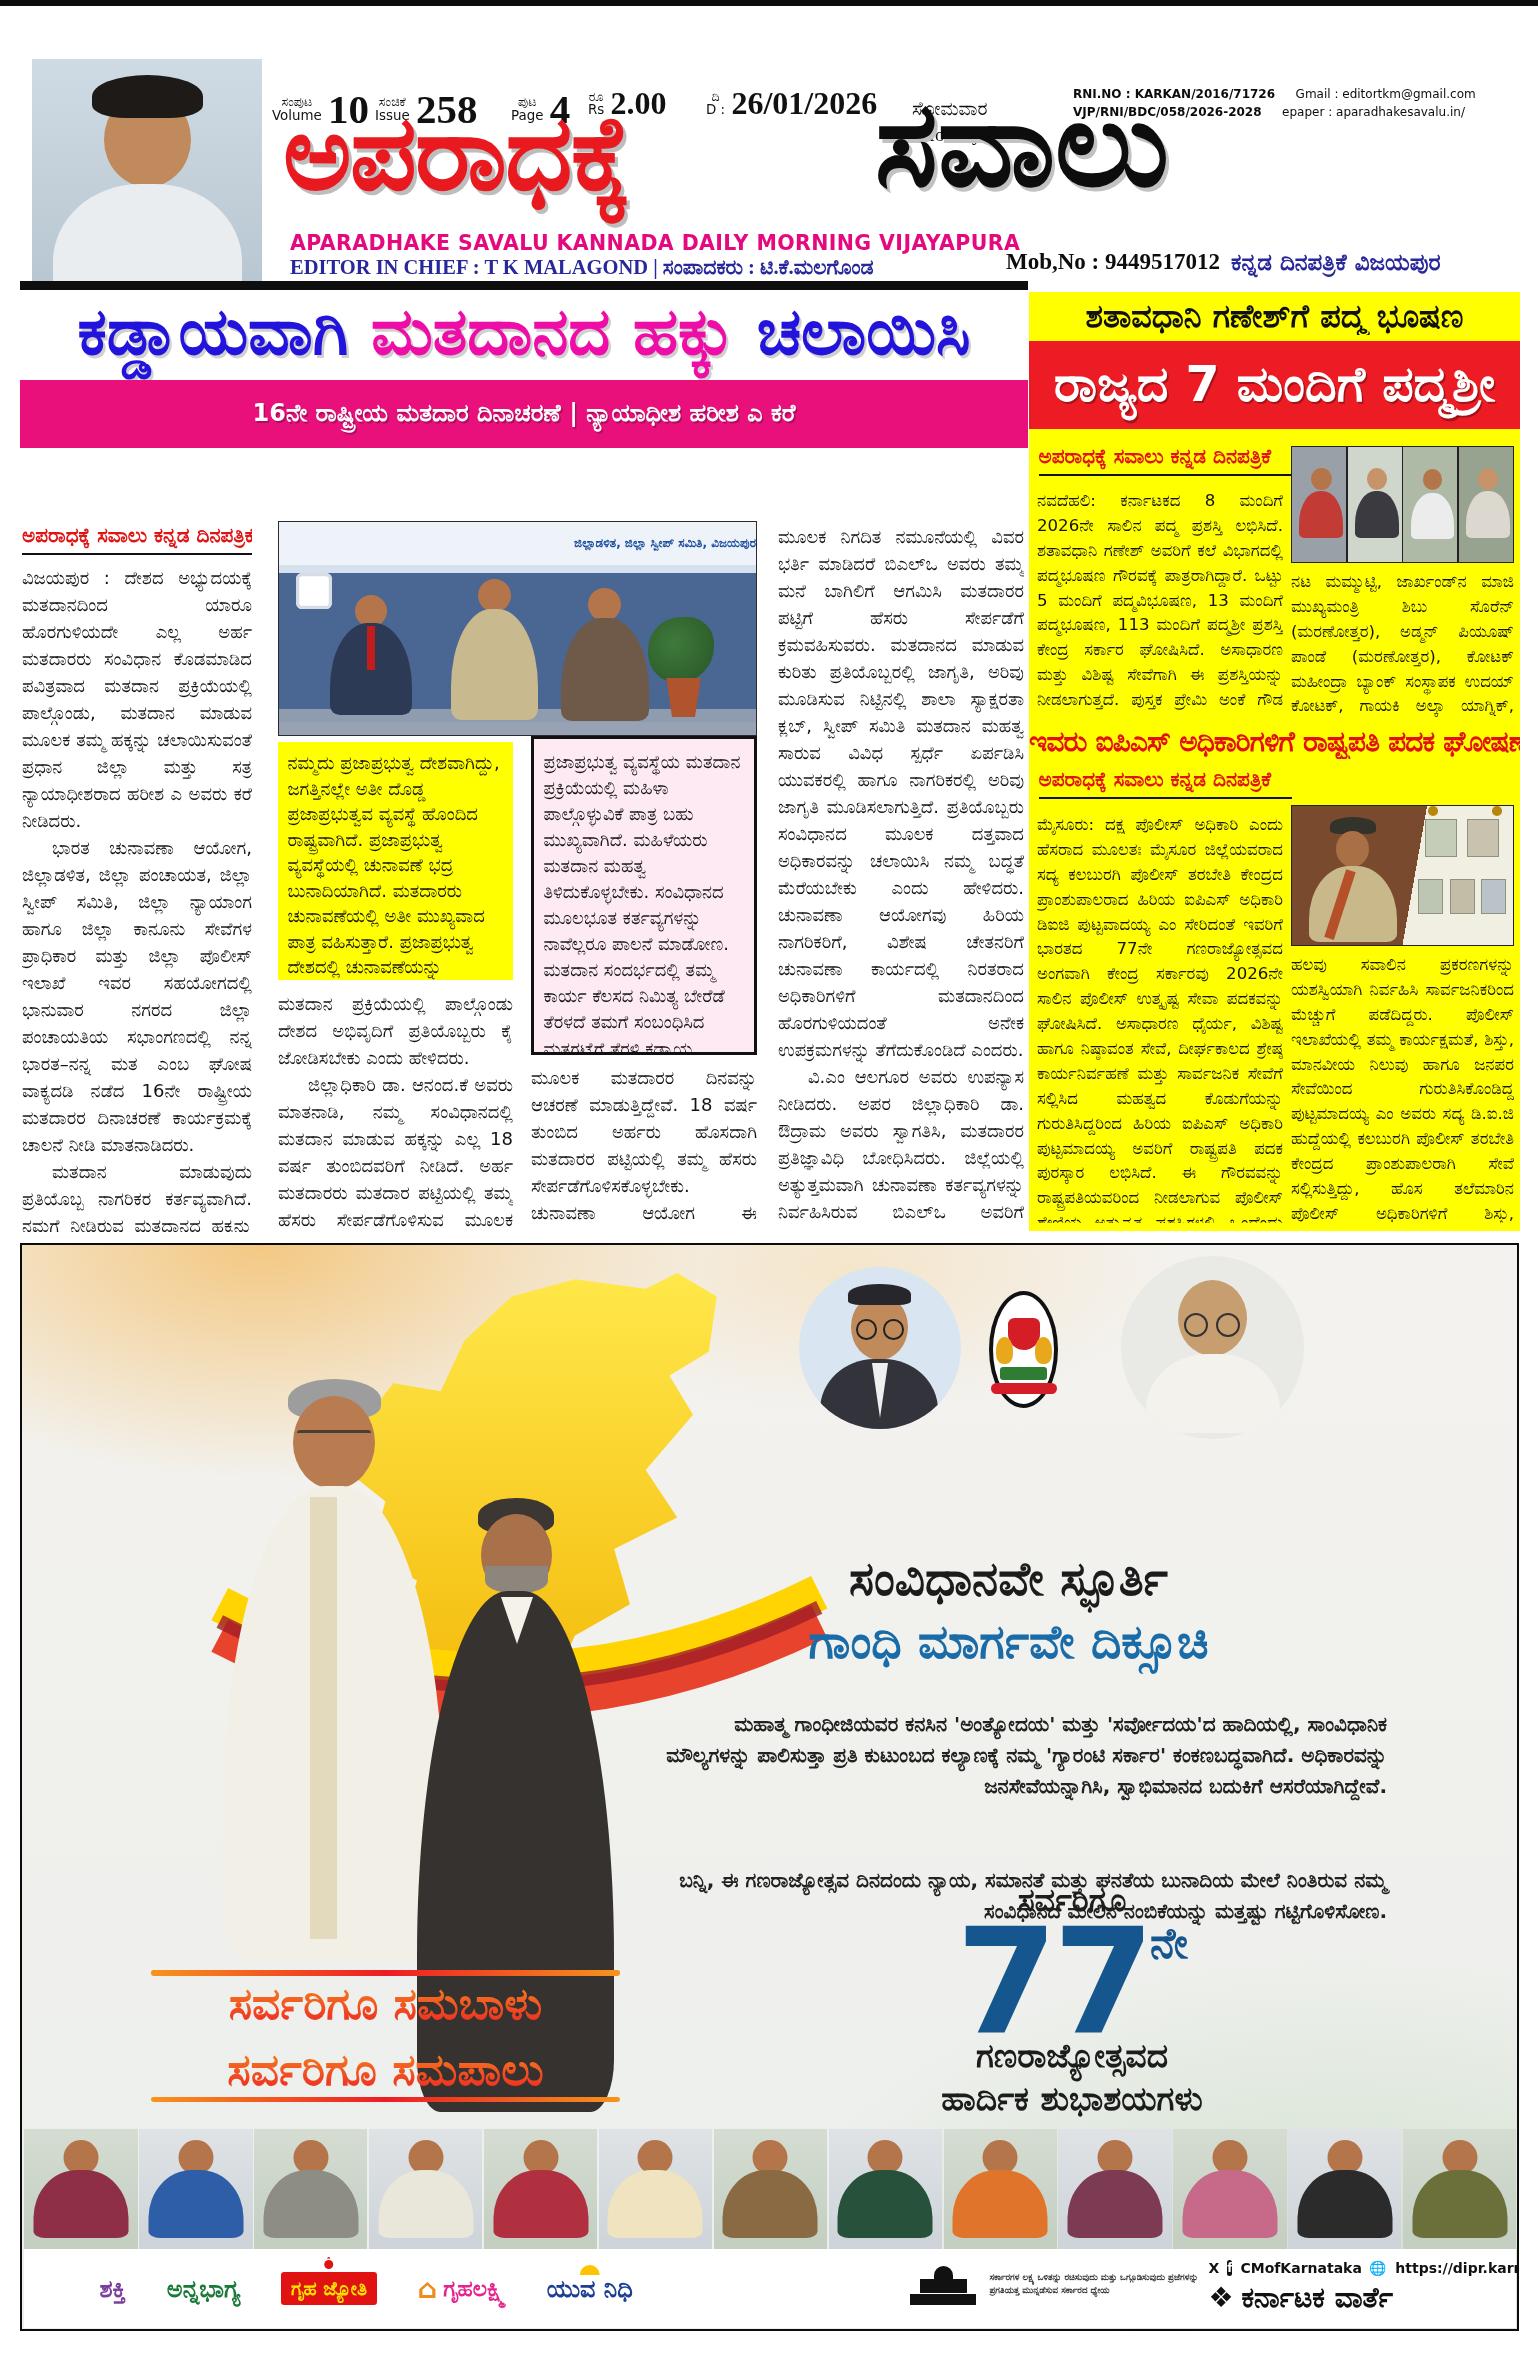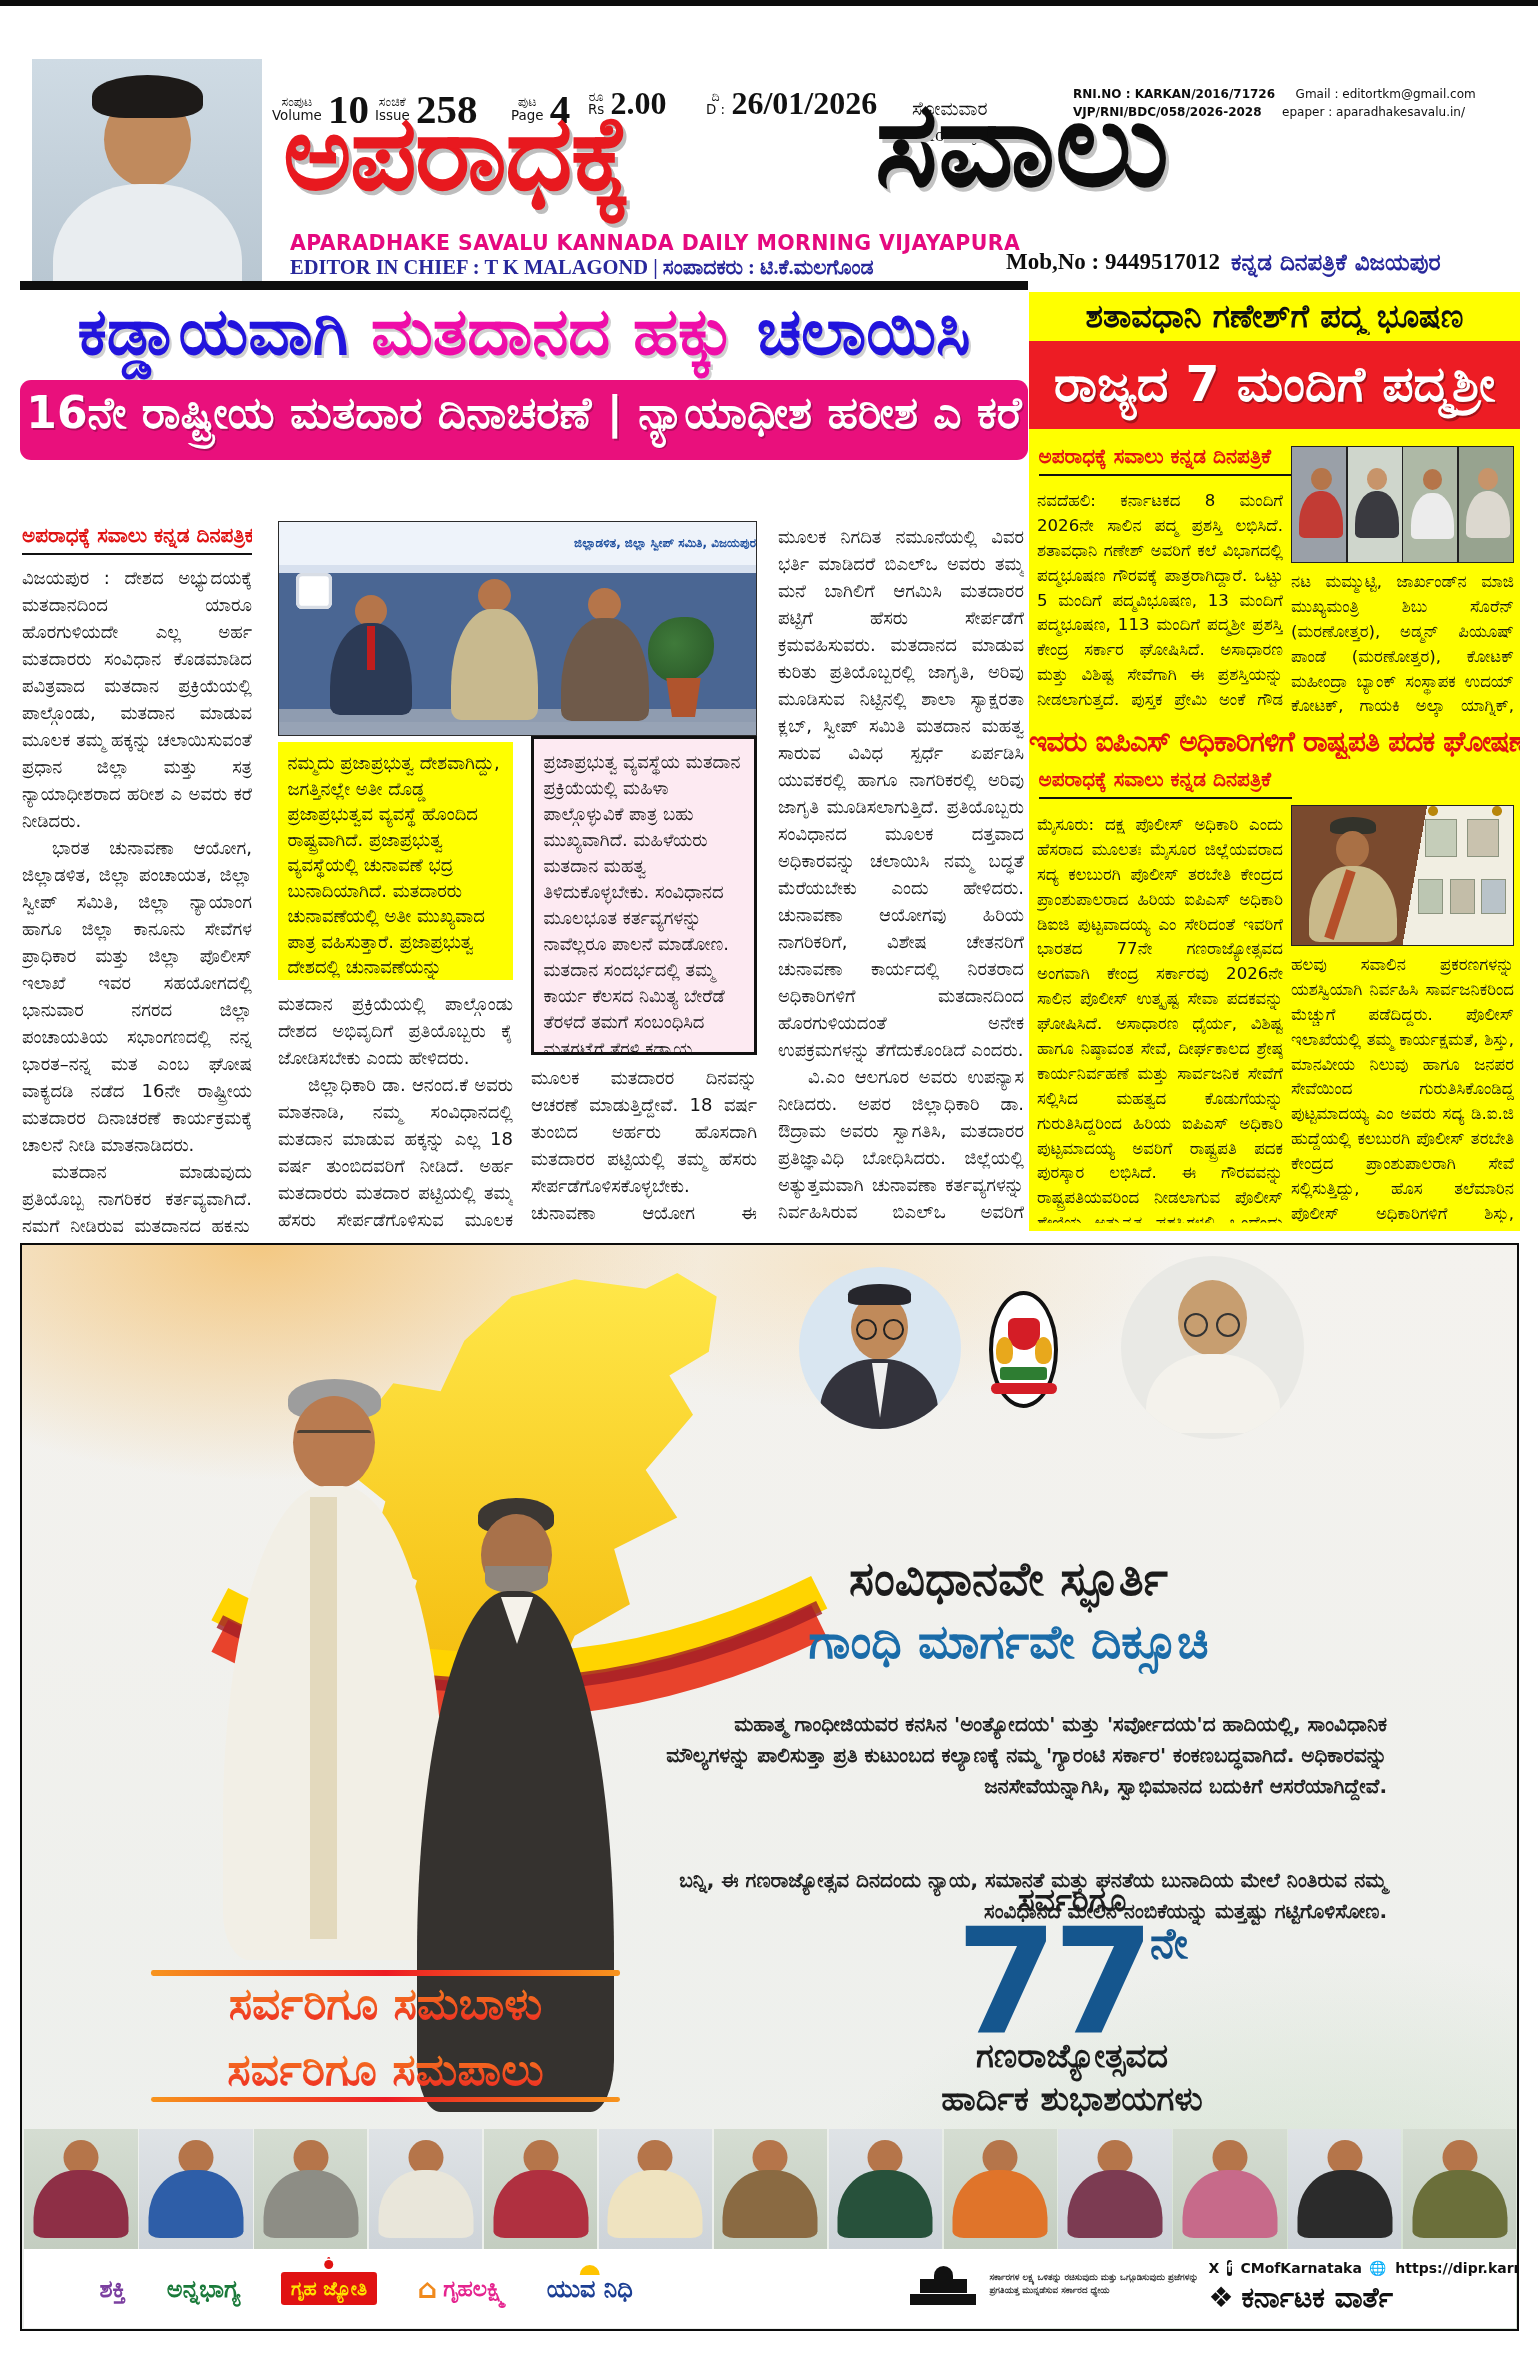--- a/index.html
+++ b/index.html
@@ -32,21 +32,21 @@
   #editorline { left:290px; top:256px; font-size:20.5px; font-weight:800; color:#28289b; }
   #mobline { left:1006px; top:249px; font-size:23px; font-weight:700; display:flex; gap:11px; }
   #mobline .mob { color:#0d0d0d; }
   #mobline .kn { color:#28289b; font-weight:800; }
   #mast-rule { left:20px; top:281px; width:1008px; height:8.7px; background:#0e0e0e; }
 
   
   #lead-h1 { left:20px; top:295px; width:1008px; text-align:center; font-size:65px; font-weight:800; line-height:1.15; white-space:nowrap; text-shadow:2.4px 3.2px 0 rgba(120,120,120,.35); }
   #lead-h1 .blue { color:#2214dd; }
   #lead-h1 .mag { color:#ef0da8; }
-  #lead-sub { left:20px; top:380px; width:1008px; height:80px; background:#e9107c; color:#fff; font-size:44px; font-weight:800; text-align:center; line-height:66px; white-space:nowrap; overflow:hidden; text-shadow:1.6px 1.6px 0 rgba(0,0,0,.25);border-radius:11px; }
+  #lead-sub { left:20px; top:380px; width:1008px; height:68px; background:#e9107c; color:#fff; font-size:24px; font-weight:800; text-align:center; line-height:66px; white-space:nowrap; overflow:hidden; text-shadow:1.6px 1.6px 0 rgba(0,0,0,.25); }
 
   
   .byline { color:#e01414; font-weight:800; font-size:20px; border-bottom:2.4px solid #111; padding-bottom:5.5px; white-space:nowrap; overflow:hidden; }
   #byline1 { left:22px; top:523px; width:230px; }
   #col1 { left:22px; top:564px; width:230px; height:668px; }
   #photo1 { left:278px; top:521px; width:479px; height:215px; border:1.6px solid #2b2b2b; background:linear-gradient(#d7e0ee 0 24%, #4a6693 24% 88%, #8f9cb0 88% 100%); overflow:hidden; }
   #photo1 .banner { position:absolute; left:0; top:0; width:100%; height:43px; background:#eef3fa; color:#1d4e9e; font-size:12px; font-weight:700; text-align:right; line-height:43px; overflow:hidden; }
   #photo1 .eci { position:absolute; left:17.4px; top:51px; width:36px; height:36px; background:#fff; border-radius:6.3px; box-shadow:inset 0 0 0 3.2px #d8dde5; }
   #ybox { left:278px; top:742px; width:235px; height:238px; background:#ffff00; padding:8px 9.5px; font-size:18px; line-height:1.42; color:#151515; overflow:hidden; }
   #col2txt { left:278px; top:990px; width:235px; height:242px; }

